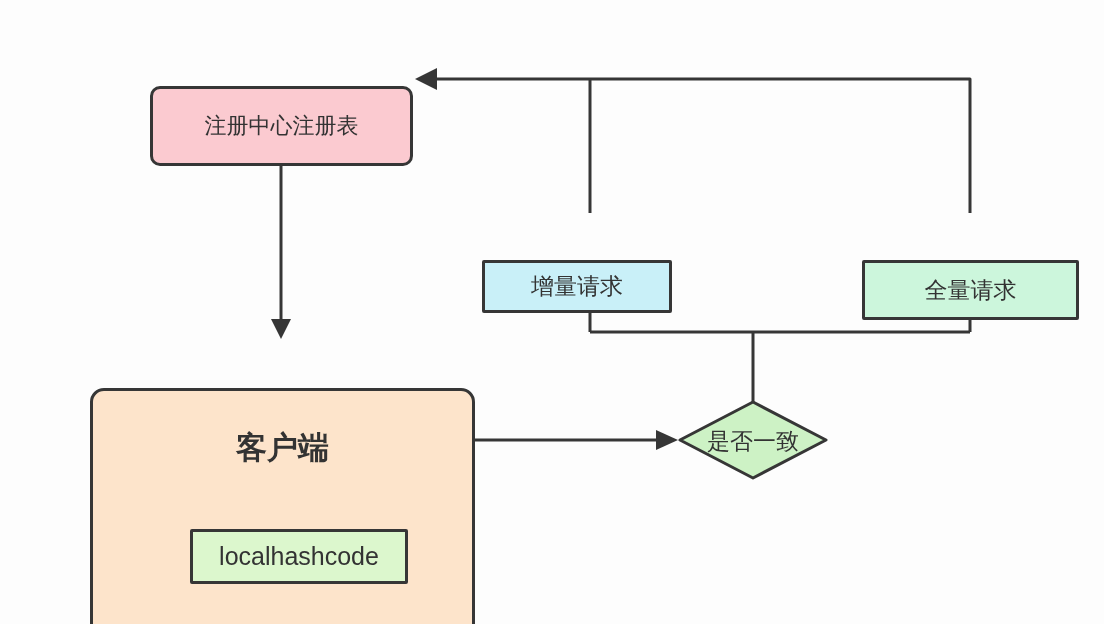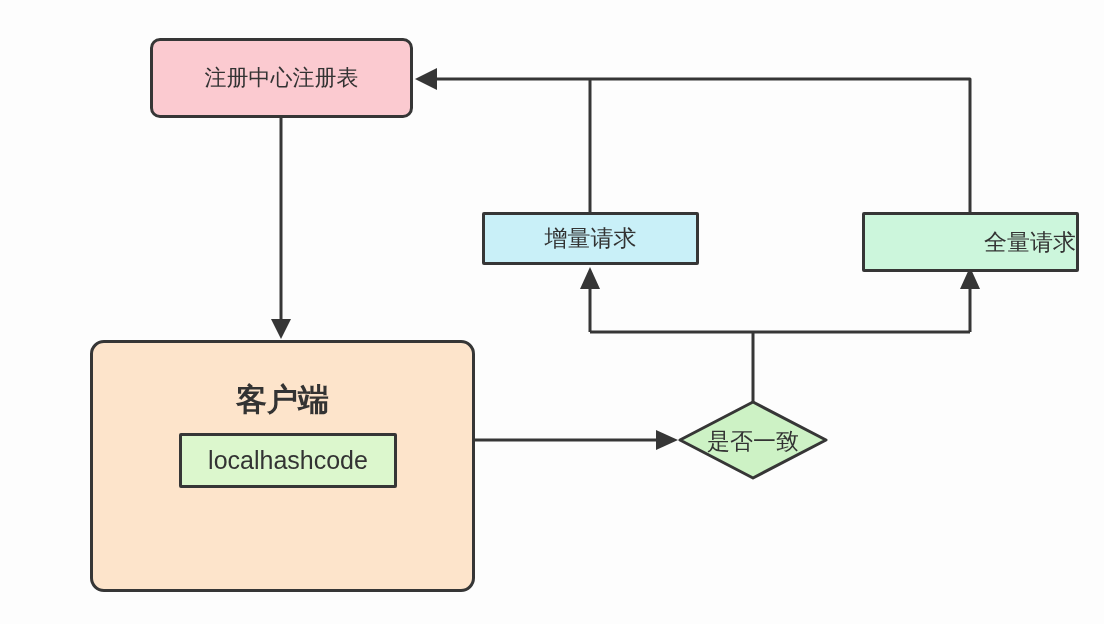--- a/index.html
+++ b/index.html
@@ -25,20 +25,21 @@
   }
   .node {
     position: absolute;
     box-sizing: border-box;
     border: 3px solid #363636;
     display: flex;
     align-items: center;
     justify-content: center;
     text-align: center;
     color: #333333;
+    margin-top: 48px;
   }
   .node-registry {
     left: 150px; top: 38px; width: 263px; height: 80px;
     border-radius: 10px;
     font-size: 22px;
   }
   .node-centerhash {
     left: 158px; top: 193px; width: 232px; height: 55px;
     border-radius: 2px;
     font-size: 25px;
@@ -49,34 +50,33 @@
   }
   .client-title {
     position: absolute;
     left: 0; top: 36px; width: 100%;
     text-align: center;
     font-size: 31px;
     font-weight: bold;
     color: #333333;
   }
   .node-localhash {
-    left: 86px; top: 90px; width: 218px; height: 55px;
+    left: 97px; top: 90px; width: 218px; height: 55px;
     border-radius: 2px;
     font-size: 25px;
   }
   .node-incremental {
-    left: 482px; top: 212px; width: 217px; height: 53px;
+    left: 482px; top: 212px; width: 190px; height: 53px;
     border-radius: 2px;
     font-size: 23px;
   }
   .node-full {
     left: 862px; top: 212px; width: 217px; height: 60px;
     border-radius: 2px;
     font-size: 23px;
-    justify-content: flex-end;
   }
   .diamond-label {
     position: absolute;
     left: 683px; top: 426px; width: 140px; height: 30px;
     display: flex;
     justify-content: center;
     font-size: 23px;
     color: #333333;
   }
 </style>

